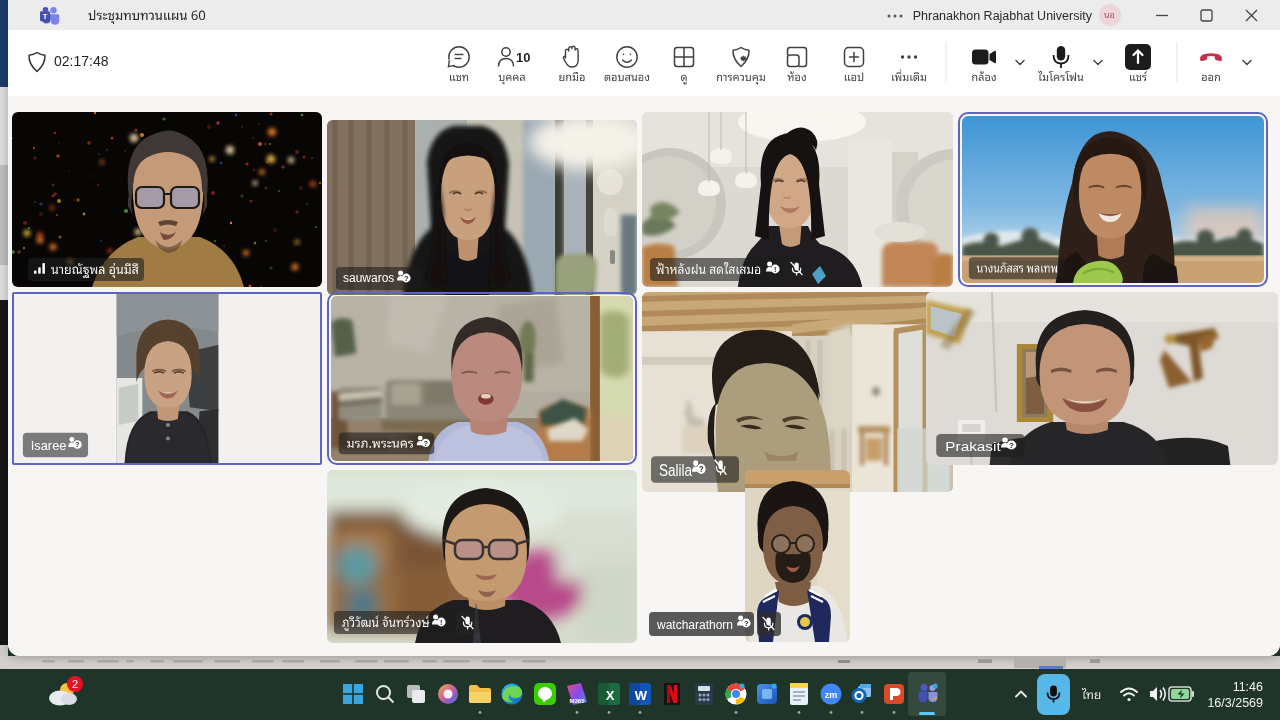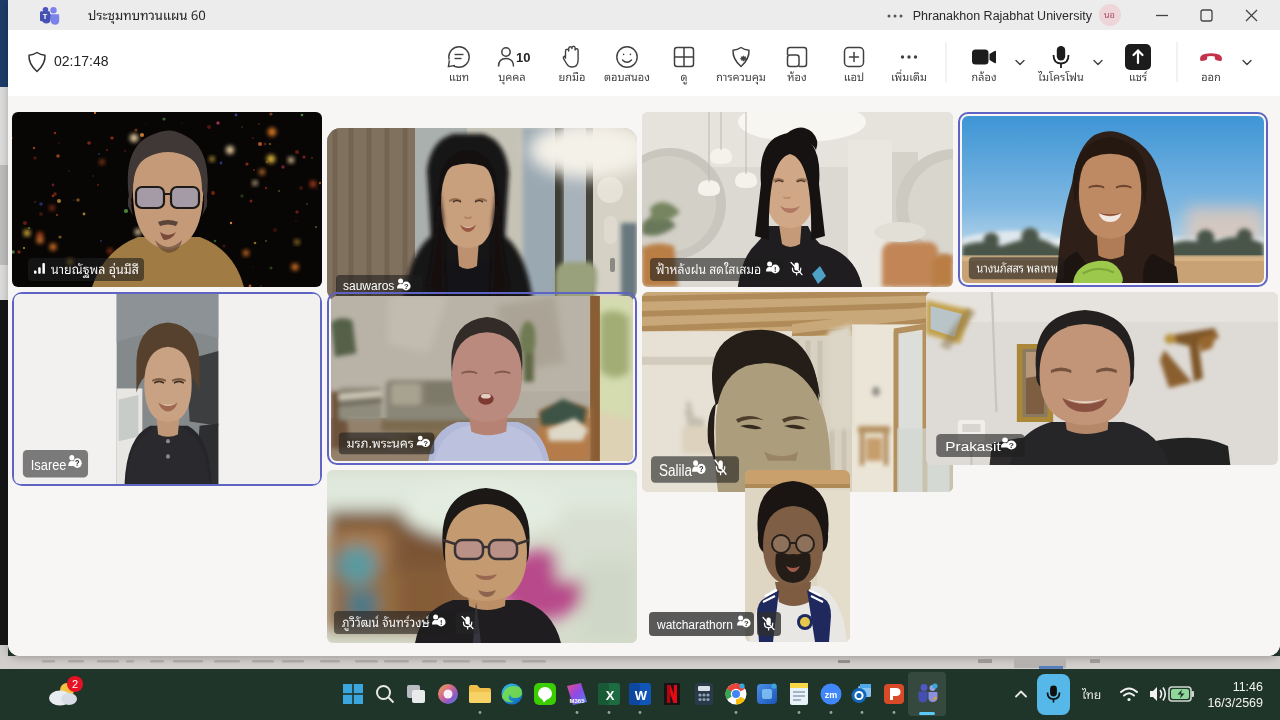--- a/index.html
+++ b/index.html
@@ -177,21 +177,21 @@
 </g>
 <rect x="16" y="146" width="116" height="23" rx="4" fill="rgba(30,30,30,0.6)"></rect>
       <g transform="translate(22,151)" fill="#fff">
         <rect x="0" y="7.6" width="2.5" height="3.2" rx="0.8"></rect>
         <rect x="4.2" y="4.2" width="2.5" height="6.6" rx="0.9"></rect>
         <rect x="8.4" y="0" width="2.5" height="10.8" rx="0.9"></rect>
       </g>
       <path transform="translate(39,162) scale(0.96,1)" d="M1.8 0.0V-4.5Q1.8 -4.7 1.8 -4.9Q1.8 -5.1 1.8 -5.3Q2.1 -5.3 2.3 -5.5Q2.4 -5.7 2.5 -5.9H2.6Q2.6 -5.4 2.3 -5.1Q2.0 -4.8 1.5 -4.8Q0.9 -4.8 0.6 -5.2Q0.2 -5.5 0.2 -6.1Q0.2 -6.6 0.6 -7.0Q1.0 -7.3 1.6 -7.3Q2.2 -7.3 2.6 -7.0Q2.9 -6.6 2.9 -6.1V-2.3Q2.9 -2.1 2.9 -2.0Q2.9 -1.9 2.9 -1.7Q2.9 -1.6 2.9 -1.4Q2.9 -1.2 2.9 -1.1H3.0Q3.1 -1.2 3.4 -1.4Q3.7 -1.5 4.0 -1.8Q4.4 -2.0 4.9 -2.2Q5.3 -2.4 5.5 -2.5Q5.6 -2.7 5.7 -2.8Q5.7 -3.0 5.7 -3.3V-7.2H6.9V-3.5Q6.9 -3.0 6.8 -2.7Q6.7 -2.4 6.4 -2.2Q6.2 -2.1 5.7 -1.9L5.6 -1.8Q4.9 -1.5 4.4 -1.2Q3.9 -0.9 3.5 -0.6Q3.2 -0.3 2.9 0.0ZM1.5 -5.5Q1.8 -5.5 2.0 -5.6Q2.1 -5.8 2.1 -6.1Q2.1 -6.3 2.0 -6.5Q1.8 -6.6 1.5 -6.6Q1.3 -6.6 1.1 -6.5Q1.0 -6.3 1.0 -6.1Q1.0 -5.8 1.1 -5.6Q1.3 -5.5 1.5 -5.5ZM6.1 0.1Q5.5 0.1 5.1 -0.3Q4.8 -0.6 4.8 -1.2Q4.8 -1.7 5.1 -2.0Q5.5 -2.4 6.1 -2.4Q6.7 -2.4 7.1 -2.0Q7.4 -1.7 7.4 -1.2Q7.4 -0.6 7.1 -0.3Q6.7 0.1 6.1 0.1ZM6.1 -0.6Q6.4 -0.6 6.5 -0.7Q6.7 -0.9 6.7 -1.2Q6.7 -1.4 6.5 -1.6Q6.4 -1.7 6.1 -1.7Q5.8 -1.7 5.7 -1.6Q5.5 -1.4 5.5 -1.2Q5.5 -0.9 5.7 -0.7Q5.8 -0.6 6.1 -0.6ZM11.3 0.0V-5.1Q11.3 -5.8 11.0 -6.1Q10.8 -6.4 10.2 -6.4Q9.9 -6.4 9.5 -6.3Q9.0 -6.1 8.7 -5.8L8.1 -6.6Q8.6 -6.9 9.2 -7.1Q9.7 -7.3 10.3 -7.3Q11.3 -7.3 11.9 -6.8Q12.5 -6.2 12.5 -5.2V0.0ZM16.0 0.0Q15.3 0.0 14.9 -0.3Q14.6 -0.7 14.6 -1.4V-2.3Q14.6 -2.9 14.9 -3.2Q15.2 -3.5 15.8 -3.6V-3.6Q15.1 -3.8 14.8 -4.3Q14.4 -4.9 14.4 -5.6Q14.4 -6.4 14.8 -6.9Q15.2 -7.3 16.0 -7.3Q16.6 -7.3 16.9 -7.0Q17.3 -6.6 17.3 -6.1Q17.3 -5.6 17.0 -5.2Q16.6 -4.9 16.1 -4.9Q15.6 -4.9 15.3 -5.2Q15.0 -5.4 15.0 -5.8Q15.0 -5.9 15.0 -6.0Q15.1 -6.0 15.1 -6.1H15.1Q15.1 -5.9 15.2 -5.7Q15.2 -5.6 15.3 -5.6Q15.3 -5.5 15.3 -5.5Q15.3 -5.4 15.3 -5.3Q15.3 -4.7 15.7 -4.4Q16.1 -4.1 16.9 -4.1H17.9V-3.3H16.9Q16.3 -3.3 16.0 -3.0Q15.7 -2.8 15.7 -2.3V-1.6Q15.7 -1.2 15.8 -1.0Q16.0 -0.9 16.4 -0.9H18.6Q18.9 -0.9 19.1 -1.0Q19.2 -1.2 19.2 -1.6V-7.2H20.4V-1.4Q20.4 -0.7 20.1 -0.3Q19.7 0.0 19.0 0.0ZM16.0 -5.5Q16.2 -5.5 16.4 -5.7Q16.5 -5.8 16.5 -6.1Q16.5 -6.3 16.4 -6.5Q16.2 -6.6 16.0 -6.6Q15.7 -6.6 15.5 -6.5Q15.4 -6.3 15.4 -6.1Q15.4 -5.8 15.5 -5.7Q15.7 -5.5 16.0 -5.5ZM23.9 0.1Q23.3 0.1 22.9 -0.3Q22.6 -0.7 22.6 -1.3V-2.3Q22.6 -3.1 22.9 -3.5Q23.2 -4.0 23.9 -4.1V-4.2L22.2 -4.7V-4.9Q22.2 -5.6 22.6 -6.2Q22.9 -6.7 23.6 -7.0Q24.3 -7.4 25.3 -7.4Q26.7 -7.4 27.5 -6.7Q28.2 -6.0 28.2 -4.7V-3.0Q28.2 -2.3 28.2 -1.9Q28.2 -1.5 28.2 -1.1H28.2Q28.4 -1.4 28.9 -1.7Q29.4 -2.1 29.8 -2.3Q30.2 -2.5 30.4 -2.6Q30.5 -2.7 30.6 -2.9Q30.7 -3.1 30.7 -3.4V-7.2H31.8V-3.5Q31.8 -3.1 31.7 -2.8Q31.6 -2.6 31.4 -2.4Q31.1 -2.2 30.7 -2.0L30.5 -1.8Q29.9 -1.5 29.4 -1.2Q29.0 -0.9 28.7 -0.6Q28.4 -0.3 28.1 0.0H27.0V-4.7Q27.0 -5.5 26.6 -6.0Q26.1 -6.5 25.3 -6.5Q24.4 -6.5 23.8 -6.0Q23.3 -5.6 23.3 -4.9V-4.7L22.8 -5.3L25.0 -4.6L24.9 -3.9Q24.3 -3.8 24.0 -3.5Q23.7 -3.2 23.7 -2.6V-2.5Q23.7 -2.4 23.7 -2.3Q23.7 -2.1 23.6 -1.9Q23.4 -1.9 23.2 -1.7Q23.0 -1.5 23.0 -1.2H22.9Q22.9 -1.8 23.2 -2.1Q23.5 -2.4 24.0 -2.4Q24.6 -2.4 24.9 -2.0Q25.3 -1.7 25.3 -1.1Q25.3 -0.6 24.9 -0.2Q24.5 0.1 23.9 0.1ZM23.9 -0.6Q24.2 -0.6 24.4 -0.7Q24.5 -0.9 24.5 -1.1Q24.5 -1.4 24.4 -1.5Q24.2 -1.7 23.9 -1.7Q23.7 -1.7 23.5 -1.5Q23.4 -1.4 23.4 -1.1Q23.4 -0.9 23.5 -0.7Q23.7 -0.6 23.9 -0.6ZM31.0 0.1Q30.4 0.1 30.1 -0.3Q29.7 -0.6 29.7 -1.2Q29.7 -1.7 30.1 -2.1Q30.4 -2.4 31.0 -2.4Q31.6 -2.4 32.0 -2.1Q32.3 -1.7 32.3 -1.2Q32.3 -0.6 32.0 -0.3Q31.6 0.1 31.0 0.1ZM31.0 -0.6Q31.3 -0.6 31.4 -0.7Q31.6 -0.9 31.6 -1.2Q31.6 -1.4 31.4 -1.6Q31.3 -1.7 31.0 -1.7Q30.7 -1.7 30.6 -1.6Q30.4 -1.4 30.4 -1.2Q30.4 -0.9 30.6 -0.7Q30.7 -0.6 31.0 -0.6ZM29.8 -8.3Q29.4 -8.3 29.1 -8.4Q28.8 -8.4 28.6 -8.6Q28.3 -8.7 28.2 -9.0Q28.1 -9.3 28.1 -9.6Q28.1 -10.1 28.4 -10.4Q28.7 -10.8 29.3 -10.8Q29.9 -10.8 30.2 -10.5Q30.6 -10.2 30.6 -9.6Q30.6 -9.2 30.3 -8.9Q30.0 -8.7 29.5 -8.7V-9.0Q29.6 -9.0 29.8 -9.0Q29.9 -9.0 30.1 -9.0Q30.6 -9.0 31.1 -9.2Q31.6 -9.4 32.1 -9.8Q32.6 -10.1 33.0 -10.6H33.0V-9.5Q32.6 -9.2 32.1 -8.9Q31.6 -8.6 31.0 -8.4Q30.4 -8.3 29.8 -8.3ZM29.3 -9.0Q29.6 -9.0 29.7 -9.2Q29.9 -9.3 29.9 -9.6Q29.9 -9.8 29.7 -10.0Q29.6 -10.1 29.3 -10.1Q29.1 -10.1 28.9 -10.0Q28.8 -9.8 28.8 -9.6Q28.8 -9.3 28.9 -9.2Q29.1 -9.0 29.3 -9.0ZM34.5 4.1Q33.9 4.1 33.5 3.7Q33.1 3.4 33.1 2.8Q33.1 2.2 33.5 1.9Q33.9 1.5 34.6 1.5Q35.3 1.5 35.9 2.0Q36.5 2.5 36.8 3.3H36.8L37.2 2.6H37.6L38.3 3.3H38.4V2.6Q38.4 2.5 38.4 2.4Q38.4 2.3 38.4 2.1Q38.7 2.0 38.8 1.8Q38.9 1.6 38.9 1.4L39.1 1.5Q39.1 2.0 38.8 2.2Q38.6 2.5 38.1 2.5Q37.6 2.5 37.2 2.2Q36.9 1.9 36.9 1.4Q36.9 0.9 37.2 0.6Q37.6 0.3 38.1 0.3Q38.7 0.3 39.0 0.6Q39.4 0.9 39.4 1.4V4.0H38.3L37.5 3.3H37.5L37.0 4.0H36.4Q36.2 3.2 35.7 2.7Q35.2 2.2 34.6 2.2Q34.3 2.2 34.1 2.4Q33.9 2.5 33.9 2.8Q33.9 3.1 34.0 3.2Q34.2 3.4 34.5 3.4Q34.8 3.4 35.1 3.1Q35.3 2.8 35.4 2.3L36.0 2.6Q35.9 3.3 35.5 3.7Q35.1 4.1 34.5 4.1ZM38.1 1.9Q38.4 1.9 38.5 1.8Q38.7 1.6 38.7 1.4Q38.7 1.1 38.5 1.0Q38.4 0.8 38.1 0.8Q37.8 0.8 37.7 1.0Q37.5 1.1 37.5 1.4Q37.5 1.6 37.7 1.8Q37.8 1.9 38.1 1.9ZM36.1 2.5 35.5 2.1Q35.5 1.8 35.6 1.5Q35.6 1.3 35.6 0.9H36.3Q36.3 1.3 36.3 1.7Q36.2 2.1 36.1 2.5ZM35.3 0.0V-1.6Q35.3 -1.8 35.3 -2.0Q35.3 -2.1 35.4 -2.3Q35.5 -2.4 35.6 -2.5Q35.7 -2.6 35.8 -2.7Q35.9 -2.9 35.9 -3.1L36.0 -3.0Q36.0 -2.6 35.8 -2.3Q35.5 -1.9 34.9 -1.9Q34.4 -1.9 34.1 -2.3Q33.7 -2.6 33.7 -3.1Q33.7 -3.7 34.1 -4.0Q34.5 -4.3 35.0 -4.3Q35.7 -4.3 36.0 -4.0Q36.4 -3.6 36.4 -3.0V-0.5L36.1 -0.8H36.6Q37.5 -0.8 37.9 -1.4Q38.3 -1.9 38.3 -2.7Q38.3 -3.2 38.1 -3.6Q37.9 -4.0 37.5 -4.2Q37.1 -4.5 36.5 -4.6L33.6 -5.0V-5.5Q33.6 -6.1 33.8 -6.5Q34.1 -6.9 34.6 -7.1Q35.1 -7.3 35.8 -7.3Q36.4 -7.3 36.8 -7.3Q37.2 -7.2 37.6 -7.1Q37.9 -7.0 38.3 -7.0Q38.6 -7.0 38.8 -7.1Q39.1 -7.1 39.3 -7.2V-6.4Q39.2 -6.3 38.9 -6.2Q38.6 -6.2 38.3 -6.2Q38.0 -6.2 37.6 -6.2Q37.3 -6.3 36.8 -6.4Q36.4 -6.4 35.9 -6.4Q35.4 -6.4 35.0 -6.3Q34.7 -6.1 34.7 -5.8V-5.7L36.6 -5.4Q37.6 -5.2 38.2 -4.9Q38.8 -4.5 39.1 -4.0Q39.4 -3.5 39.4 -2.8Q39.4 -1.9 39.1 -1.3Q38.7 -0.7 38.1 -0.3Q37.5 0.0 36.7 0.0ZM35.0 -2.6Q35.3 -2.6 35.4 -2.7Q35.6 -2.9 35.6 -3.1Q35.6 -3.4 35.4 -3.5Q35.3 -3.7 35.0 -3.7Q34.7 -3.7 34.6 -3.5Q34.4 -3.4 34.4 -3.1Q34.4 -2.9 34.6 -2.7Q34.7 -2.6 35.0 -2.6ZM41.9 0.0V-4.5Q41.9 -4.7 41.9 -4.9Q41.9 -5.1 42.0 -5.3Q42.3 -5.3 42.4 -5.5Q42.6 -5.7 42.6 -5.9H42.7Q42.7 -5.4 42.4 -5.1Q42.1 -4.8 41.6 -4.8Q41.1 -4.8 40.7 -5.2Q40.4 -5.5 40.4 -6.1Q40.4 -6.6 40.7 -7.0Q41.1 -7.3 41.7 -7.3Q42.3 -7.3 42.7 -7.0Q43.0 -6.6 43.0 -6.1V-3.4Q43.0 -3.1 43.0 -2.7Q43.0 -2.4 43.0 -2.0Q43.0 -1.6 42.9 -1.1H43.0L44.6 -6.6H45.4L47.0 -1.1H47.1Q47.0 -1.6 47.0 -2.0Q47.0 -2.4 47.0 -2.7Q47.0 -3.1 47.0 -3.4V-7.2H48.1V0.0H46.6L45.6 -3.3Q45.4 -3.7 45.4 -4.0Q45.3 -4.3 45.2 -4.6Q45.1 -4.9 45.0 -5.3H45.0Q44.9 -4.9 44.8 -4.6Q44.7 -4.3 44.6 -4.0Q44.6 -3.7 44.4 -3.3L43.4 0.0ZM41.7 -5.5Q42.0 -5.5 42.1 -5.6Q42.2 -5.8 42.2 -6.1Q42.2 -6.3 42.1 -6.5Q42.0 -6.6 41.7 -6.6Q41.4 -6.6 41.3 -6.5Q41.1 -6.3 41.1 -6.1Q41.1 -5.8 41.3 -5.6Q41.4 -5.5 41.7 -5.5ZM51.4 0.1Q50.8 0.1 50.4 -0.3Q50.0 -0.7 50.0 -1.3V-2.8Q50.0 -3.8 50.6 -4.4Q51.1 -4.9 52.0 -4.9Q52.5 -4.9 52.9 -4.7Q53.3 -4.5 53.7 -4.2Q54.1 -3.9 54.4 -3.4H54.4V-4.8Q54.4 -5.6 53.9 -6.0Q53.4 -6.5 52.5 -6.5Q51.9 -6.5 51.3 -6.3Q50.7 -6.1 50.1 -5.8V-6.8Q50.6 -7.1 51.3 -7.2Q52.0 -7.4 52.7 -7.4Q54.1 -7.4 54.8 -6.7Q55.6 -6.1 55.6 -4.9V0.0H54.4V-1.1Q54.4 -1.7 54.2 -2.2Q54.1 -2.8 53.7 -3.2Q53.4 -3.5 53.0 -3.8Q52.6 -4.0 52.1 -4.0Q51.7 -4.0 51.4 -3.7Q51.2 -3.4 51.2 -2.9V-2.5Q51.2 -2.4 51.2 -2.3Q51.2 -2.1 51.1 -2.0Q50.9 -2.0 50.7 -1.8Q50.5 -1.5 50.5 -1.2H50.4Q50.4 -1.8 50.7 -2.1Q50.9 -2.4 51.5 -2.4Q52.0 -2.4 52.4 -2.0Q52.7 -1.7 52.7 -1.1Q52.7 -0.6 52.4 -0.2Q52.0 0.1 51.4 0.1ZM51.4 -0.6Q51.7 -0.6 51.8 -0.7Q52.0 -0.9 52.0 -1.1Q52.0 -1.4 51.8 -1.5Q51.7 -1.7 51.4 -1.7Q51.1 -1.7 51.0 -1.5Q50.8 -1.4 50.8 -1.1Q50.8 -0.9 51.0 -0.7Q51.1 -0.6 51.4 -0.6ZM62.4 0.0Q61.8 0.0 61.5 -0.3Q61.1 -0.7 61.1 -1.3V-3.8Q61.1 -4.4 61.5 -4.7Q61.8 -5.1 62.5 -5.1Q63.1 -5.1 63.4 -4.7Q63.8 -4.4 63.8 -3.8Q63.8 -3.3 63.5 -2.9Q63.1 -2.6 62.5 -2.6Q62.0 -2.6 61.8 -2.9Q61.5 -3.2 61.5 -3.7H61.6Q61.6 -3.5 61.7 -3.4Q61.7 -3.2 61.9 -3.2Q62.0 -3.1 62.2 -3.0Q62.2 -2.9 62.2 -2.7Q62.3 -2.5 62.3 -2.2V-1.5Q62.3 -1.2 62.4 -1.0Q62.6 -0.9 62.9 -0.9H64.8Q65.1 -0.9 65.3 -1.0Q65.4 -1.2 65.4 -1.5V-4.9Q65.4 -5.7 65.0 -6.1Q64.5 -6.5 63.5 -6.5Q62.9 -6.5 62.3 -6.3Q61.6 -6.2 61.0 -5.8V-6.8Q61.4 -7.0 61.8 -7.1Q62.2 -7.2 62.7 -7.3Q63.1 -7.4 63.6 -7.4Q65.1 -7.4 65.8 -6.7Q66.6 -6.1 66.6 -4.9V-1.3Q66.6 -0.7 66.2 -0.3Q65.9 0.0 65.3 0.0ZM62.5 -3.3Q62.8 -3.3 62.9 -3.4Q63.0 -3.6 63.0 -3.8Q63.0 -4.1 62.9 -4.2Q62.8 -4.4 62.5 -4.4Q62.2 -4.4 62.1 -4.2Q61.9 -4.1 61.9 -3.8Q61.9 -3.6 62.1 -3.4Q62.2 -3.3 62.5 -3.3ZM65.5 4.1V2.6Q65.6 2.6 65.8 2.5Q65.9 2.5 66.0 2.4Q66.1 2.2 66.1 2.1H66.3Q66.2 2.7 65.9 2.9Q65.6 3.1 65.1 3.1Q64.6 3.1 64.3 2.8Q64.0 2.5 64.0 2.0Q64.0 1.5 64.3 1.1Q64.7 0.8 65.3 0.8Q65.9 0.8 66.2 1.2Q66.6 1.5 66.6 2.1V4.1ZM65.2 2.5Q65.4 2.5 65.6 2.4Q65.7 2.2 65.7 2.0Q65.7 1.7 65.6 1.6Q65.4 1.5 65.2 1.5Q64.9 1.5 64.8 1.6Q64.6 1.7 64.6 2.0Q64.6 2.2 64.8 2.4Q64.9 2.5 65.2 2.5ZM65.4 -8.3 65.3 -10.0V-11.1H66.5V-10.0L66.4 -8.3ZM69.4 0.0V-4.5Q69.4 -4.7 69.5 -4.9Q69.5 -5.1 69.5 -5.3Q69.8 -5.3 70.0 -5.5Q70.1 -5.7 70.1 -5.9H70.3Q70.3 -5.4 70.0 -5.1Q69.7 -4.8 69.2 -4.8Q68.6 -4.8 68.3 -5.2Q67.9 -5.5 67.9 -6.1Q67.9 -6.6 68.3 -7.0Q68.7 -7.3 69.3 -7.3Q69.9 -7.3 70.2 -7.0Q70.6 -6.6 70.6 -6.1V-2.3Q70.6 -2.1 70.6 -2.0Q70.6 -1.9 70.6 -1.7Q70.6 -1.6 70.6 -1.4Q70.6 -1.2 70.6 -1.1H70.6Q70.8 -1.2 71.1 -1.4Q71.3 -1.5 71.7 -1.8Q72.1 -2.0 72.6 -2.2Q73.0 -2.4 73.1 -2.5Q73.3 -2.7 73.4 -2.8Q73.4 -3.0 73.4 -3.3V-7.2H74.6V-3.5Q74.6 -3.0 74.5 -2.7Q74.4 -2.4 74.1 -2.2Q73.9 -2.1 73.4 -1.9L73.2 -1.8Q72.6 -1.5 72.1 -1.2Q71.6 -0.9 71.2 -0.6Q70.8 -0.3 70.5 0.0ZM69.2 -5.5Q69.5 -5.5 69.6 -5.6Q69.8 -5.8 69.8 -6.1Q69.8 -6.3 69.6 -6.5Q69.5 -6.6 69.2 -6.6Q69.0 -6.6 68.8 -6.5Q68.7 -6.3 68.7 -6.1Q68.7 -5.8 68.8 -5.6Q69.0 -5.5 69.2 -5.5ZM73.8 0.1Q73.2 0.1 72.8 -0.3Q72.4 -0.6 72.4 -1.2Q72.4 -1.7 72.8 -2.0Q73.2 -2.4 73.8 -2.4Q74.4 -2.4 74.7 -2.0Q75.1 -1.7 75.1 -1.2Q75.1 -0.6 74.7 -0.3Q74.4 0.1 73.8 0.1ZM73.8 -0.6Q74.0 -0.6 74.2 -0.7Q74.3 -0.9 74.3 -1.2Q74.3 -1.4 74.2 -1.6Q74.0 -1.7 73.8 -1.7Q73.5 -1.7 73.4 -1.6Q73.2 -1.4 73.2 -1.2Q73.2 -0.9 73.4 -0.7Q73.5 -0.6 73.8 -0.6ZM81.7 0.0Q81.3 -0.3 80.8 -0.6Q80.3 -0.9 79.8 -1.2Q79.2 -1.5 78.7 -1.6L77.9 -2.0Q77.9 -2.2 77.9 -2.5Q77.9 -2.7 77.9 -3.1V-4.5Q77.9 -4.8 77.9 -5.0Q77.9 -5.1 78.0 -5.3Q78.3 -5.3 78.4 -5.5Q78.6 -5.7 78.6 -5.9H78.7Q78.7 -5.4 78.4 -5.1Q78.1 -4.8 77.6 -4.8Q77.1 -4.8 76.7 -5.2Q76.4 -5.5 76.4 -6.1Q76.4 -6.6 76.7 -7.0Q77.1 -7.3 77.7 -7.3Q78.3 -7.3 78.7 -7.0Q79.1 -6.6 79.1 -6.1V-2.0L78.7 -2.4Q79.2 -2.3 79.7 -2.1Q80.3 -1.8 80.8 -1.6Q81.3 -1.3 81.7 -1.0H81.7Q81.7 -1.3 81.7 -1.6Q81.7 -1.9 81.7 -2.3Q81.7 -2.7 81.7 -3.2V-7.2H82.9V0.0ZM77.7 -5.5Q78.0 -5.5 78.1 -5.6Q78.3 -5.8 78.3 -6.1Q78.3 -6.3 78.1 -6.5Q78.0 -6.6 77.7 -6.6Q77.4 -6.6 77.3 -6.5Q77.1 -6.3 77.1 -6.1Q77.1 -5.8 77.3 -5.6Q77.4 -5.5 77.7 -5.5ZM77.8 0.1Q77.2 0.1 76.8 -0.3Q76.5 -0.6 76.5 -1.2Q76.5 -1.7 76.8 -2.1Q77.2 -2.4 77.8 -2.4Q78.4 -2.4 78.8 -2.1Q79.2 -1.7 79.2 -1.2Q79.2 -0.6 78.8 -0.3Q78.4 0.1 77.8 0.1ZM77.8 -0.6Q78.1 -0.6 78.2 -0.7Q78.4 -0.9 78.4 -1.2Q78.4 -1.4 78.2 -1.6Q78.1 -1.7 77.8 -1.7Q77.5 -1.7 77.4 -1.6Q77.2 -1.4 77.2 -1.2Q77.2 -0.9 77.4 -0.7Q77.5 -0.6 77.8 -0.6ZM77.2 -8.3V-8.7Q77.2 -9.3 77.4 -9.7Q77.7 -10.2 78.2 -10.4Q78.7 -10.7 79.3 -10.7Q80.2 -10.7 80.7 -10.4Q81.3 -10.1 81.7 -9.7H81.8V-10.7H82.9V-8.3ZM78.2 -9.0H81.7Q81.4 -9.2 81.1 -9.5Q80.7 -9.7 80.3 -9.8Q79.9 -9.9 79.4 -9.9Q78.8 -9.9 78.5 -9.6Q78.2 -9.4 78.2 -9.0ZM86.2 0.1Q85.6 0.1 85.2 -0.3Q84.8 -0.7 84.8 -1.3V-2.8Q84.8 -3.8 85.4 -4.4Q85.9 -4.9 86.8 -4.9Q87.3 -4.9 87.7 -4.7Q88.1 -4.5 88.5 -4.2Q88.9 -3.9 89.2 -3.4H89.2V-4.8Q89.2 -5.6 88.7 -6.0Q88.2 -6.5 87.3 -6.5Q86.7 -6.5 86.1 -6.3Q85.5 -6.1 84.9 -5.8V-6.8Q85.4 -7.1 86.1 -7.2Q86.8 -7.4 87.5 -7.4Q88.0 -7.4 88.5 -7.2Q88.9 -7.1 89.3 -6.8Q89.6 -6.6 89.8 -6.2Q90.1 -6.0 90.3 -5.6Q90.4 -5.2 90.4 -4.6V0.0H89.2V-1.1Q89.2 -1.7 89.0 -2.2Q88.9 -2.8 88.5 -3.2Q88.2 -3.5 87.8 -3.8Q87.4 -4.0 86.9 -4.0Q86.5 -4.0 86.2 -3.7Q86.0 -3.4 86.0 -2.9V-2.5Q86.0 -2.4 86.0 -2.3Q86.0 -2.1 85.9 -2.0Q85.7 -2.0 85.5 -1.8Q85.3 -1.5 85.3 -1.2H85.2Q85.2 -1.8 85.5 -2.1Q85.7 -2.4 86.3 -2.4Q86.8 -2.4 87.2 -2.0Q87.5 -1.7 87.5 -1.1Q87.5 -0.6 87.2 -0.2Q86.8 0.1 86.2 0.1ZM86.2 -0.6Q86.5 -0.6 86.6 -0.7Q86.8 -0.9 86.8 -1.1Q86.8 -1.4 86.6 -1.5Q86.5 -1.7 86.2 -1.7Q85.9 -1.7 85.8 -1.5Q85.6 -1.4 85.6 -1.1Q85.6 -0.9 85.8 -0.7Q85.9 -0.6 86.2 -0.6ZM89.6 -5.6 89.1 -6.2Q89.6 -6.5 89.9 -6.8Q90.2 -7.2 90.2 -7.6H91.4Q91.3 -7.1 90.8 -6.6Q90.4 -6.1 89.6 -5.6ZM84.6 -8.3V-8.7Q84.6 -9.3 84.9 -9.7Q85.1 -10.2 85.6 -10.4Q86.1 -10.7 86.7 -10.7Q87.6 -10.7 88.2 -10.4Q88.7 -10.1 89.1 -9.7H89.2V-10.7H90.3V-8.3ZM85.6 -9.0H89.2Q88.9 -9.2 88.5 -9.5Q88.1 -9.7 87.7 -9.8Q87.3 -9.9 86.9 -9.9Q86.3 -9.9 85.9 -9.6Q85.6 -9.4 85.6 -9.0Z" fill="#fff"></path>
 </svg>
   </div>
-<div class="abs" style="left:327px;top:128px;width:310px;height:175px;border-radius:14px;overflow:hidden">
+<div class="abs" style="left:327px;top:120px;width:310px;height:175px;border-radius:6px;overflow:hidden">
     <svg width="100%" height="100%" viewBox="0 0 310 175" preserveAspectRatio="none" style="display:block">
       <defs>
         <filter id="t2b2" x="-40%" y="-40%" width="180%" height="180%">
           <feGaussianBlur stdDeviation="2"></feGaussianBlur>
         </filter>
         <filter id="t2b4" x="-40%" y="-40%" width="180%" height="180%">
           <feGaussianBlur stdDeviation="4"></feGaussianBlur>
         </filter>
         <filter id="t2b8" x="-60%" y="-60%" width="220%" height="220%">
           <feGaussianBlur stdDeviation="8"></feGaussianBlur>
@@ -368,21 +368,21 @@
 <path d="M96 175 Q100 150 118 142 L130 158 Q122 175 120 175 Z" fill="#1c1410"></path>
 <path d="M186 175 Q184 152 196 144 L220 158 L222 175 Z" fill="#1c1410"></path>
 <path d="M114 175 Q116 158 134 153 Q154 148 162 162 Q167 171 164 175 Z" fill="#9cc84c"></path>
 <path d="M124 165 Q140 156 156 164" stroke="#7ea838" stroke-width="2.5" fill="none"></path>
 </g>
 <rect x="7" y="148" width="98" height="23" rx="4" fill="rgba(30,30,30,0.6)"></rect>
         <path transform="translate(15,164) scale(0.84,1)" d="M1.8 0.0V-4.5Q1.8 -4.7 1.8 -4.9Q1.8 -5.1 1.8 -5.3Q2.1 -5.3 2.3 -5.5Q2.4 -5.7 2.5 -5.9H2.6Q2.6 -5.4 2.3 -5.1Q2.0 -4.8 1.5 -4.8Q0.9 -4.8 0.6 -5.2Q0.2 -5.5 0.2 -6.1Q0.2 -6.6 0.6 -7.0Q1.0 -7.3 1.6 -7.3Q2.2 -7.3 2.6 -7.0Q2.9 -6.6 2.9 -6.1V-2.3Q2.9 -2.1 2.9 -2.0Q2.9 -1.9 2.9 -1.7Q2.9 -1.6 2.9 -1.4Q2.9 -1.2 2.9 -1.1H3.0Q3.1 -1.2 3.4 -1.4Q3.7 -1.5 4.0 -1.8Q4.4 -2.0 4.9 -2.2Q5.3 -2.4 5.5 -2.5Q5.6 -2.7 5.7 -2.8Q5.7 -3.0 5.7 -3.3V-7.2H6.9V-3.5Q6.9 -3.0 6.8 -2.7Q6.7 -2.4 6.4 -2.2Q6.2 -2.1 5.7 -1.9L5.6 -1.8Q4.9 -1.5 4.4 -1.2Q3.9 -0.9 3.5 -0.6Q3.2 -0.3 2.9 0.0ZM1.5 -5.5Q1.8 -5.5 2.0 -5.6Q2.1 -5.8 2.1 -6.1Q2.1 -6.3 2.0 -6.5Q1.8 -6.6 1.5 -6.6Q1.3 -6.6 1.1 -6.5Q1.0 -6.3 1.0 -6.1Q1.0 -5.8 1.1 -5.6Q1.3 -5.5 1.5 -5.5ZM6.1 0.1Q5.5 0.1 5.1 -0.3Q4.8 -0.6 4.8 -1.2Q4.8 -1.7 5.1 -2.0Q5.5 -2.4 6.1 -2.4Q6.7 -2.4 7.1 -2.0Q7.4 -1.7 7.4 -1.2Q7.4 -0.6 7.1 -0.3Q6.7 0.1 6.1 0.1ZM6.1 -0.6Q6.4 -0.6 6.5 -0.7Q6.7 -0.9 6.7 -1.2Q6.7 -1.4 6.5 -1.6Q6.4 -1.7 6.1 -1.7Q5.8 -1.7 5.7 -1.6Q5.5 -1.4 5.5 -1.2Q5.5 -0.9 5.7 -0.7Q5.8 -0.6 6.1 -0.6ZM11.3 0.0V-5.1Q11.3 -5.8 11.0 -6.1Q10.8 -6.4 10.2 -6.4Q9.9 -6.4 9.5 -6.3Q9.0 -6.1 8.7 -5.8L8.1 -6.6Q8.6 -6.9 9.2 -7.1Q9.7 -7.3 10.3 -7.3Q11.3 -7.3 11.9 -6.8Q12.5 -6.2 12.5 -5.2V0.0ZM15.7 0.0 13.9 -5.3H15.1L16.7 -0.6L16.3 -0.9H17.2Q17.7 -0.9 17.9 -1.1Q18.1 -1.3 18.1 -1.8V-4.5Q18.1 -4.7 18.1 -4.9Q18.1 -5.1 18.2 -5.3Q18.5 -5.3 18.6 -5.5Q18.8 -5.7 18.8 -5.9H18.9Q18.9 -5.4 18.6 -5.1Q18.3 -4.8 17.8 -4.8Q17.3 -4.8 16.9 -5.2Q16.6 -5.5 16.6 -6.1Q16.6 -6.6 16.9 -7.0Q17.3 -7.3 17.9 -7.3Q18.5 -7.3 18.9 -7.0Q19.3 -6.6 19.3 -6.1V-1.8Q19.3 -0.9 18.8 -0.5Q18.4 0.0 17.6 0.0ZM17.9 -5.5Q18.2 -5.5 18.3 -5.6Q18.5 -5.8 18.5 -6.1Q18.5 -6.3 18.3 -6.5Q18.2 -6.6 17.9 -6.6Q17.6 -6.6 17.5 -6.5Q17.3 -6.3 17.3 -6.1Q17.3 -5.8 17.5 -5.6Q17.6 -5.5 17.9 -5.5ZM22.1 0.0V-4.5Q22.1 -4.7 22.1 -4.9Q22.1 -5.1 22.2 -5.3Q22.5 -5.3 22.6 -5.5Q22.8 -5.7 22.8 -5.9H22.9Q22.9 -5.4 22.6 -5.1Q22.3 -4.8 21.8 -4.8Q21.3 -4.8 20.9 -5.2Q20.6 -5.5 20.6 -6.1Q20.6 -6.6 20.9 -7.0Q21.3 -7.3 21.9 -7.3Q22.5 -7.3 22.9 -7.0Q23.3 -6.6 23.3 -6.1V-2.3Q23.3 -2.1 23.3 -2.0Q23.3 -1.9 23.3 -1.7Q23.3 -1.6 23.3 -1.4Q23.2 -1.2 23.2 -1.1H23.3Q23.4 -1.2 23.7 -1.4Q24.0 -1.5 24.4 -1.8Q24.8 -2.0 25.2 -2.2Q25.6 -2.4 25.8 -2.5Q26.0 -2.7 26.0 -2.8Q26.1 -3.0 26.1 -3.3V-7.2H27.2V-3.5Q27.2 -3.0 27.1 -2.7Q27.0 -2.4 26.8 -2.2Q26.5 -2.1 26.1 -1.9L25.9 -1.8Q25.3 -1.5 24.8 -1.2Q24.3 -0.9 23.9 -0.6Q23.5 -0.3 23.2 0.0ZM21.9 -5.5Q22.2 -5.5 22.3 -5.6Q22.5 -5.8 22.5 -6.1Q22.5 -6.3 22.3 -6.5Q22.2 -6.6 21.9 -6.6Q21.6 -6.6 21.5 -6.5Q21.3 -6.3 21.3 -6.1Q21.3 -5.8 21.5 -5.6Q21.6 -5.5 21.9 -5.5ZM26.4 0.1Q25.8 0.1 25.5 -0.3Q25.1 -0.6 25.1 -1.2Q25.1 -1.7 25.5 -2.0Q25.8 -2.4 26.4 -2.4Q27.0 -2.4 27.4 -2.0Q27.8 -1.7 27.8 -1.2Q27.8 -0.6 27.4 -0.3Q27.0 0.1 26.4 0.1ZM26.4 -0.6Q26.7 -0.6 26.8 -0.7Q27.0 -0.9 27.0 -1.2Q27.0 -1.4 26.8 -1.6Q26.7 -1.7 26.4 -1.7Q26.2 -1.7 26.0 -1.6Q25.9 -1.4 25.9 -1.2Q25.9 -0.9 26.0 -0.7Q26.2 -0.6 26.4 -0.6ZM30.0 0.1Q29.4 0.1 29.1 -0.2Q28.7 -0.6 28.7 -1.1Q28.7 -1.7 29.1 -2.0Q29.4 -2.4 30.0 -2.4Q30.5 -2.4 30.8 -2.1Q31.0 -1.8 31.0 -1.4H30.9Q30.9 -1.6 30.7 -1.8Q30.5 -2.1 30.3 -2.1Q30.3 -2.2 30.2 -2.3Q30.2 -2.5 30.2 -2.7V-2.8Q30.2 -3.4 30.4 -3.7Q30.6 -4.0 31.1 -4.1V-4.2L29.3 -4.7V-4.9Q29.3 -5.6 29.7 -6.2Q30.1 -6.7 30.8 -7.1Q31.5 -7.4 32.5 -7.4Q34.0 -7.4 34.7 -6.7Q35.5 -6.0 35.5 -4.7V0.0H34.3V-4.7Q34.3 -5.6 33.9 -6.0Q33.4 -6.5 32.5 -6.5Q31.5 -6.5 31.0 -6.0Q30.5 -5.6 30.5 -4.9V-4.7L30.0 -5.3L32.2 -4.5L32.2 -3.8Q31.9 -3.8 31.7 -3.6Q31.5 -3.5 31.4 -3.3Q31.4 -3.0 31.4 -2.7V-1.3Q31.4 -0.6 31.0 -0.3Q30.7 0.1 30.0 0.1ZM30.0 -0.6Q30.3 -0.6 30.5 -0.7Q30.6 -0.9 30.6 -1.1Q30.6 -1.4 30.5 -1.5Q30.3 -1.7 30.0 -1.7Q29.8 -1.7 29.6 -1.5Q29.5 -1.4 29.5 -1.1Q29.5 -0.9 29.6 -0.7Q29.8 -0.6 30.0 -0.6ZM33.3 -8.3Q32.9 -8.3 32.6 -8.4Q32.3 -8.4 32.1 -8.6Q31.8 -8.7 31.7 -9.0Q31.6 -9.3 31.6 -9.6Q31.6 -10.1 31.9 -10.4Q32.3 -10.8 32.8 -10.8Q33.4 -10.8 33.8 -10.5Q34.1 -10.2 34.1 -9.6Q34.1 -9.2 33.8 -8.9Q33.6 -8.7 33.1 -8.7V-9.0Q33.2 -9.0 33.3 -9.0Q33.5 -9.0 33.6 -9.0Q34.1 -9.0 34.6 -9.2Q35.2 -9.4 35.6 -9.8Q36.1 -10.1 36.5 -10.6H36.5V-9.5Q36.2 -9.2 35.6 -8.9Q35.1 -8.6 34.5 -8.4Q33.9 -8.3 33.3 -8.3ZM32.9 -9.0Q33.1 -9.0 33.3 -9.2Q33.4 -9.3 33.4 -9.6Q33.4 -9.8 33.3 -10.0Q33.1 -10.1 32.9 -10.1Q32.6 -10.1 32.5 -10.0Q32.3 -9.8 32.3 -9.6Q32.3 -9.3 32.5 -9.2Q32.6 -9.0 32.9 -9.0ZM38.8 0.1Q38.1 0.1 37.8 -0.3Q37.4 -0.7 37.4 -1.3V-2.8Q37.4 -3.8 37.9 -4.4Q38.4 -4.9 39.4 -4.9Q39.8 -4.9 40.2 -4.7Q40.7 -4.5 41.1 -4.2Q41.5 -3.9 41.7 -3.4H41.8V-4.8Q41.8 -5.6 41.3 -6.0Q40.8 -6.5 39.8 -6.5Q39.3 -6.5 38.7 -6.3Q38.1 -6.1 37.4 -5.8V-6.8Q37.9 -7.1 38.6 -7.2Q39.3 -7.4 40.1 -7.4Q40.6 -7.4 41.1 -7.2Q41.5 -7.1 41.8 -6.8Q42.2 -6.6 42.4 -6.2Q42.7 -6.0 42.8 -5.6Q43.0 -5.2 43.0 -4.6V0.0H41.8V-1.1Q41.8 -1.7 41.6 -2.2Q41.4 -2.8 41.1 -3.2Q40.8 -3.5 40.4 -3.8Q40.0 -4.0 39.5 -4.0Q39.0 -4.0 38.8 -3.7Q38.6 -3.4 38.6 -2.9V-2.5Q38.6 -2.4 38.5 -2.3Q38.5 -2.1 38.5 -2.0Q38.3 -2.0 38.1 -1.8Q37.9 -1.5 37.9 -1.2H37.7Q37.7 -1.8 38.0 -2.1Q38.3 -2.4 38.8 -2.4Q39.4 -2.4 39.7 -2.0Q40.1 -1.7 40.1 -1.1Q40.1 -0.6 39.7 -0.2Q39.4 0.1 38.8 0.1ZM38.8 -0.6Q39.0 -0.6 39.2 -0.7Q39.3 -0.9 39.3 -1.1Q39.3 -1.4 39.2 -1.5Q39.0 -1.7 38.8 -1.7Q38.5 -1.7 38.3 -1.5Q38.2 -1.4 38.2 -1.1Q38.2 -0.9 38.3 -0.7Q38.5 -0.6 38.8 -0.6ZM42.1 -5.6 41.7 -6.2Q42.1 -6.5 42.4 -6.8Q42.7 -7.2 42.8 -7.6H43.9Q43.9 -7.1 43.4 -6.6Q43.0 -6.1 42.1 -5.6ZM46.2 0.1Q45.6 0.1 45.2 -0.3Q44.9 -0.7 44.9 -1.3V-2.8Q44.9 -3.8 45.4 -4.4Q45.9 -4.9 46.8 -4.9Q47.3 -4.9 47.7 -4.7Q48.2 -4.5 48.5 -4.2Q48.9 -3.9 49.2 -3.4H49.3V-4.8Q49.3 -5.6 48.8 -6.0Q48.3 -6.5 47.3 -6.5Q46.7 -6.5 46.1 -6.3Q45.5 -6.1 44.9 -5.8V-6.8Q45.4 -7.1 46.1 -7.2Q46.8 -7.4 47.5 -7.4Q48.1 -7.4 48.5 -7.2Q49.0 -7.1 49.3 -6.8Q49.7 -6.6 49.9 -6.2Q50.2 -6.0 50.3 -5.6Q50.4 -5.2 50.4 -4.6V0.0H49.3V-1.1Q49.3 -1.7 49.1 -2.2Q48.9 -2.8 48.6 -3.2Q48.3 -3.5 47.9 -3.8Q47.4 -4.0 47.0 -4.0Q46.5 -4.0 46.3 -3.7Q46.0 -3.4 46.0 -2.9V-2.5Q46.0 -2.4 46.0 -2.3Q46.0 -2.1 46.0 -2.0Q45.7 -2.0 45.5 -1.8Q45.4 -1.5 45.3 -1.2H45.2Q45.2 -1.8 45.5 -2.1Q45.8 -2.4 46.3 -2.4Q46.9 -2.4 47.2 -2.0Q47.6 -1.7 47.6 -1.1Q47.6 -0.6 47.2 -0.2Q46.9 0.1 46.2 0.1ZM46.2 -0.6Q46.5 -0.6 46.7 -0.7Q46.8 -0.9 46.8 -1.1Q46.8 -1.4 46.7 -1.5Q46.5 -1.7 46.2 -1.7Q46.0 -1.7 45.8 -1.5Q45.7 -1.4 45.7 -1.1Q45.7 -0.9 45.8 -0.7Q46.0 -0.6 46.2 -0.6ZM49.6 -5.6 49.1 -6.2Q49.6 -6.5 49.9 -6.8Q50.2 -7.2 50.3 -7.6H51.4Q51.3 -7.1 50.9 -6.6Q50.4 -6.1 49.6 -5.6ZM55.2 0.1Q54.6 0.1 54.3 -0.2Q53.9 -0.6 53.9 -1.1Q53.9 -1.7 54.3 -2.0Q54.7 -2.4 55.2 -2.4Q55.7 -2.4 56.0 -2.1Q56.2 -1.8 56.2 -1.4H56.1Q56.1 -1.6 55.9 -1.8Q55.8 -2.0 55.5 -2.0Q55.4 -2.2 55.4 -2.3Q55.4 -2.5 55.4 -2.7V-3.4Q55.4 -3.8 55.2 -4.0Q55.1 -4.2 54.6 -4.3L51.8 -4.7V-5.4Q51.8 -6.4 52.4 -6.8Q53.0 -7.3 53.9 -7.3Q54.3 -7.3 54.7 -7.3Q55.0 -7.2 55.3 -7.1Q55.6 -7.0 56.0 -7.0Q56.3 -7.0 56.5 -7.1Q56.8 -7.1 57.0 -7.2V-6.4Q56.9 -6.3 56.6 -6.2Q56.3 -6.2 56.0 -6.2Q55.5 -6.2 55.0 -6.3Q54.5 -6.4 54.0 -6.4Q52.9 -6.4 52.9 -5.5V-5.3L54.8 -5.0Q55.5 -4.9 55.9 -4.7Q56.3 -4.5 56.4 -4.2Q56.6 -3.9 56.6 -3.3V-1.3Q56.6 -0.6 56.2 -0.3Q55.9 0.1 55.2 0.1ZM55.2 -0.6Q55.5 -0.6 55.6 -0.7Q55.8 -0.9 55.8 -1.1Q55.8 -1.4 55.6 -1.5Q55.5 -1.7 55.2 -1.7Q54.9 -1.7 54.8 -1.5Q54.6 -1.4 54.6 -1.1Q54.6 -0.9 54.8 -0.7Q54.9 -0.6 55.2 -0.6ZM62.8 0.0V-4.5Q62.8 -4.7 62.9 -4.9Q62.9 -5.1 62.9 -5.3Q63.2 -5.3 63.4 -5.5Q63.5 -5.7 63.5 -5.9H63.7Q63.7 -5.4 63.4 -5.1Q63.1 -4.8 62.6 -4.8Q62.0 -4.8 61.7 -5.2Q61.3 -5.5 61.3 -6.1Q61.3 -6.6 61.7 -7.0Q62.0 -7.3 62.7 -7.3Q63.3 -7.3 63.6 -7.0Q64.0 -6.6 64.0 -6.1V-3.4Q64.0 -3.1 64.0 -2.7Q64.0 -2.4 64.0 -2.0Q63.9 -1.6 63.9 -1.1H63.9L65.6 -6.6H66.3L68.0 -1.1H68.0Q68.0 -1.6 68.0 -2.0Q67.9 -2.4 67.9 -2.7Q67.9 -3.1 67.9 -3.4V-7.2H69.0V0.0H67.5L66.5 -3.3Q66.4 -3.7 66.3 -4.0Q66.2 -4.3 66.2 -4.6Q66.1 -4.9 66.0 -5.3H65.9Q65.8 -4.9 65.8 -4.6Q65.7 -4.3 65.6 -4.0Q65.5 -3.7 65.4 -3.3L64.3 0.0ZM62.6 -5.5Q62.9 -5.5 63.1 -5.6Q63.2 -5.8 63.2 -6.1Q63.2 -6.3 63.1 -6.5Q62.9 -6.6 62.6 -6.6Q62.4 -6.6 62.2 -6.5Q62.1 -6.3 62.1 -6.1Q62.1 -5.8 62.2 -5.6Q62.4 -5.5 62.6 -5.5ZM72.4 0.1Q71.7 0.1 71.4 -0.3Q71.0 -0.7 71.0 -1.3V-2.8Q71.0 -3.8 71.5 -4.4Q72.0 -4.9 73.0 -4.9Q73.4 -4.9 73.8 -4.7Q74.3 -4.5 74.7 -4.2Q75.0 -3.9 75.3 -3.4H75.4V-4.8Q75.4 -5.6 74.9 -6.0Q74.4 -6.5 73.4 -6.5Q72.9 -6.5 72.3 -6.3Q71.7 -6.1 71.0 -5.8V-6.8Q71.5 -7.1 72.2 -7.2Q72.9 -7.4 73.6 -7.4Q75.0 -7.4 75.8 -6.7Q76.5 -6.1 76.5 -4.9V0.0H75.4V-1.1Q75.4 -1.7 75.2 -2.2Q75.0 -2.8 74.7 -3.2Q74.4 -3.5 74.0 -3.8Q73.6 -4.0 73.1 -4.0Q72.6 -4.0 72.4 -3.7Q72.2 -3.4 72.2 -2.9V-2.5Q72.2 -2.4 72.1 -2.3Q72.1 -2.1 72.1 -2.0Q71.9 -2.0 71.7 -1.8Q71.5 -1.5 71.5 -1.2H71.3Q71.3 -1.8 71.6 -2.1Q71.9 -2.4 72.4 -2.4Q73.0 -2.4 73.3 -2.0Q73.7 -1.7 73.7 -1.1Q73.7 -0.6 73.3 -0.2Q73.0 0.1 72.4 0.1ZM72.4 -0.6Q72.6 -0.6 72.8 -0.7Q72.9 -0.9 72.9 -1.1Q72.9 -1.4 72.8 -1.5Q72.6 -1.7 72.4 -1.7Q72.1 -1.7 71.9 -1.5Q71.8 -1.4 71.8 -1.1Q71.8 -0.9 71.9 -0.7Q72.1 -0.6 72.4 -0.6ZM80.4 0.1Q79.7 0.1 79.4 -0.3Q79.0 -0.7 79.0 -1.3V-7.2H80.2V-2.5Q80.2 -2.4 80.2 -2.4Q80.2 -2.3 80.2 -2.2Q80.1 -2.1 80.1 -1.9Q79.8 -1.9 79.7 -1.7Q79.5 -1.5 79.5 -1.2H79.4Q79.4 -1.8 79.6 -2.1Q79.9 -2.4 80.4 -2.4Q81.0 -2.4 81.4 -2.0Q81.7 -1.7 81.7 -1.1Q81.7 -0.6 81.3 -0.2Q81.0 0.1 80.4 0.1ZM80.4 -0.6Q80.7 -0.6 80.8 -0.7Q81.0 -0.9 81.0 -1.1Q81.0 -1.4 80.8 -1.5Q80.7 -1.7 80.4 -1.7Q80.1 -1.7 80.0 -1.5Q79.8 -1.4 79.8 -1.1Q79.8 -0.9 80.0 -0.7Q80.1 -0.6 80.4 -0.6ZM83.5 0.0V-4.5Q83.5 -4.7 83.6 -4.9Q83.6 -5.1 83.6 -5.3Q83.9 -5.3 84.1 -5.5Q84.2 -5.7 84.2 -5.9H84.4Q84.4 -5.4 84.1 -5.1Q83.8 -4.8 83.3 -4.8Q82.7 -4.8 82.4 -5.2Q82.0 -5.5 82.0 -6.1Q82.0 -6.6 82.4 -7.0Q82.8 -7.3 83.4 -7.3Q84.0 -7.3 84.3 -7.0Q84.7 -6.6 84.7 -6.1V-5.6Q84.7 -5.4 84.7 -5.2Q84.7 -5.1 84.6 -4.8H84.7Q84.9 -5.3 85.1 -5.7Q85.2 -6.0 85.4 -6.3Q86.1 -7.3 87.2 -7.3Q88.1 -7.3 88.6 -6.8Q89.1 -6.3 89.1 -5.3V0.0H88.0V-5.3Q88.0 -5.9 87.7 -6.2Q87.5 -6.4 87.1 -6.4Q86.6 -6.4 86.2 -6.1Q85.8 -5.7 85.4 -4.8Q85.2 -4.4 85.0 -3.9Q84.9 -3.4 84.8 -2.9Q84.7 -2.4 84.7 -1.8V0.0ZM83.3 -5.5Q83.6 -5.5 83.8 -5.6Q83.9 -5.8 83.9 -6.1Q83.9 -6.3 83.8 -6.5Q83.6 -6.6 83.3 -6.6Q83.1 -6.6 82.9 -6.5Q82.8 -6.3 82.8 -6.1Q82.8 -5.8 82.9 -5.6Q83.1 -5.5 83.3 -5.5ZM92.1 0.0V-4.5Q92.1 -4.7 92.1 -4.9Q92.1 -5.1 92.1 -5.3Q92.4 -5.3 92.6 -5.5Q92.7 -5.7 92.7 -5.9H92.9Q92.9 -5.4 92.6 -5.1Q92.3 -4.8 91.8 -4.8Q91.2 -4.8 90.9 -5.2Q90.5 -5.5 90.5 -6.1Q90.5 -6.6 90.9 -7.0Q91.3 -7.3 91.9 -7.3Q92.5 -7.3 92.8 -7.0Q93.2 -6.6 93.2 -6.1V-3.4Q93.2 -3.1 93.2 -2.7Q93.2 -2.4 93.2 -2.0Q93.1 -1.6 93.1 -1.1H93.1L94.8 -6.6H95.5L97.2 -1.1H97.2Q97.2 -1.6 97.2 -2.0Q97.1 -2.4 97.1 -2.7Q97.1 -3.1 97.1 -3.4V-7.2H98.3V0.0H96.7L95.7 -3.3Q95.6 -3.7 95.5 -4.0Q95.4 -4.3 95.4 -4.6Q95.3 -4.9 95.2 -5.3H95.1Q95.0 -4.9 95.0 -4.6Q94.9 -4.3 94.8 -4.0Q94.7 -3.7 94.6 -3.3L93.5 0.0ZM91.8 -5.5Q92.1 -5.5 92.3 -5.6Q92.4 -5.8 92.4 -6.1Q92.4 -6.3 92.3 -6.5Q92.1 -6.6 91.8 -6.6Q91.6 -6.6 91.4 -6.5Q91.3 -6.3 91.3 -6.1Q91.3 -5.8 91.4 -5.6Q91.6 -5.5 91.8 -5.5Z" fill="#fff"></path>
 </svg>
     </div>
   </div>
-<div class="abs" style="left:12px;top:292px;width:310px;height:194px;border:2.5px solid #5f63c4;border-radius:10px;padding:0">
+<div class="abs" style="left:12px;top:292px;width:310px;height:173px;border:2.5px solid #5f63c4;border-radius:2px;padding:0">
     <div style="width:100%;height:100%;border-radius:6px;overflow:hidden">
       <svg width="100%" height="100%" viewBox="0 0 310 173" preserveAspectRatio="none" style="display:block">
         <defs>
           <filter id="t5b2" x="-40%" y="-40%" width="180%" height="180%">
             <feGaussianBlur stdDeviation="2"></feGaussianBlur>
           </filter>
           <filter id="t5b4" x="-40%" y="-40%" width="180%" height="180%">
             <feGaussianBlur stdDeviation="4"></feGaussianBlur>
           </filter>
           <filter id="t5b8" x="-60%" y="-60%" width="220%" height="220%">

